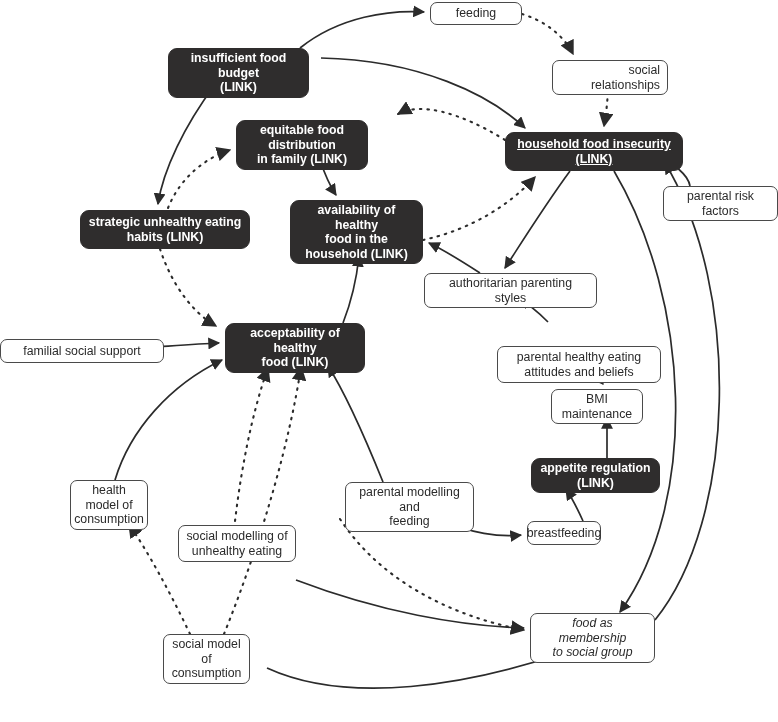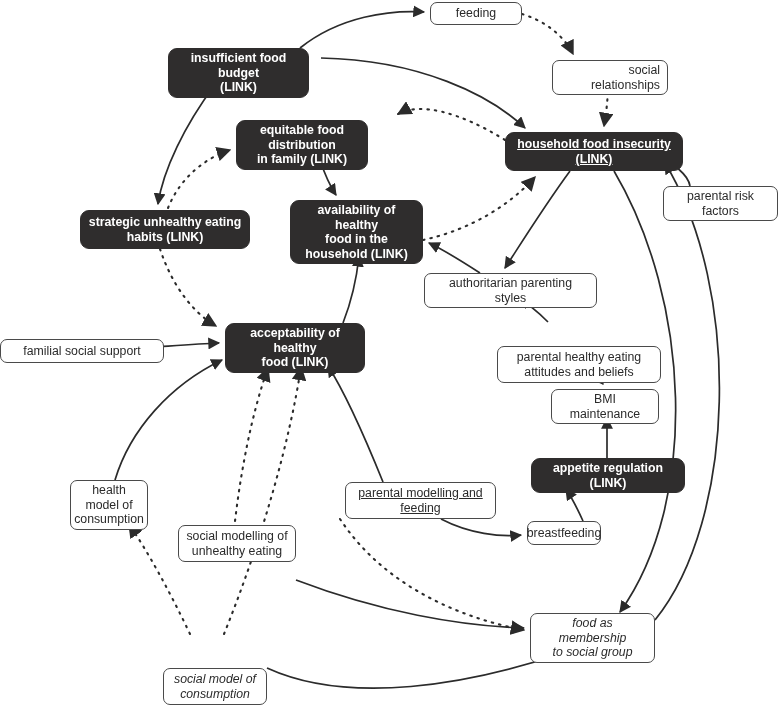--- a/index.html
+++ b/index.html
@@ -131,27 +131,27 @@
 habits (LINK)</div>
       <div class="node dark" style="left: 290px; top: 200px; width: 133px; min-height: 51px;">availability of healthy
 food in the
 household (LINK)</div>
       <div class="node light" style="left: 424px; top: 273px; width: 173px; min-height: 24px;">authoritarian parenting styles</div>
       <div class="node dark" style="left: 225px; top: 323px; width: 140px; min-height: 38px;">acceptability of healthy
 food (LINK)</div>
       <div class="node light" style="left: 0px; top: 339px; width: 164px; min-height: 24px;">familial social support</div>
       <div class="node light" style="left: 497px; top: 322px; width: 164px; min-height: 37px; margin-top: 24px;">parental healthy eating
 attitudes and beliefs</div>
-      <div class="node light" style="left: 551px; top: 389px; width: 108px; min-height: 24px;">BMI maintenance</div>
-      <div class="node dark" style="left: 531px; top: 458px; width: 154px; min-height: 26px;">appetite regulation (LINK)</div>
+      <div class="node light" style="left: 551px; top: 389px; width: 92px; min-height: 24px;">BMI maintenance</div>
+      <div class="node dark" style="left: 531px; top: 458px; width: 129px; min-height: 26px;">appetite regulation (LINK)</div>
       <div class="node light" style="left: 70px; top: 480px; width: 78px; min-height: 38px;">health model of
 consumption</div>
-      <div class="node light" style="left: 345px; top: 482px; width: 151px; min-height: 37px; text-decoration: underline;">parental modelling and
+      <div class="node light" style="left: 345px; top: 482px; width: 129px; min-height: 37px;">parental modelling and
 feeding</div>
       <div class="node light" style="left: 527px; top: 521px; width: 74px; min-height: 24px;">breastfeeding</div>
       <div class="node light" style="left: 178px; top: 525px; width: 118px; min-height: 37px;">social modelling of
 unhealthy eating</div>
       <div class="node light" style="left: 530px; top: 613px; width: 125px; min-height: 37px; font-style: italic;">food as membership
 to social group</div>
-      <div class="node light" style="left: 163px; top: 668px; width: 104px; min-height: 37px; font-style: italic;">social model of
+      <div class="node light" style="left: 163px; top: 634px; width: 87px; min-height: 37px;">social model of
 consumption</div>
     </div>
 </div>
 
 </body></html>

